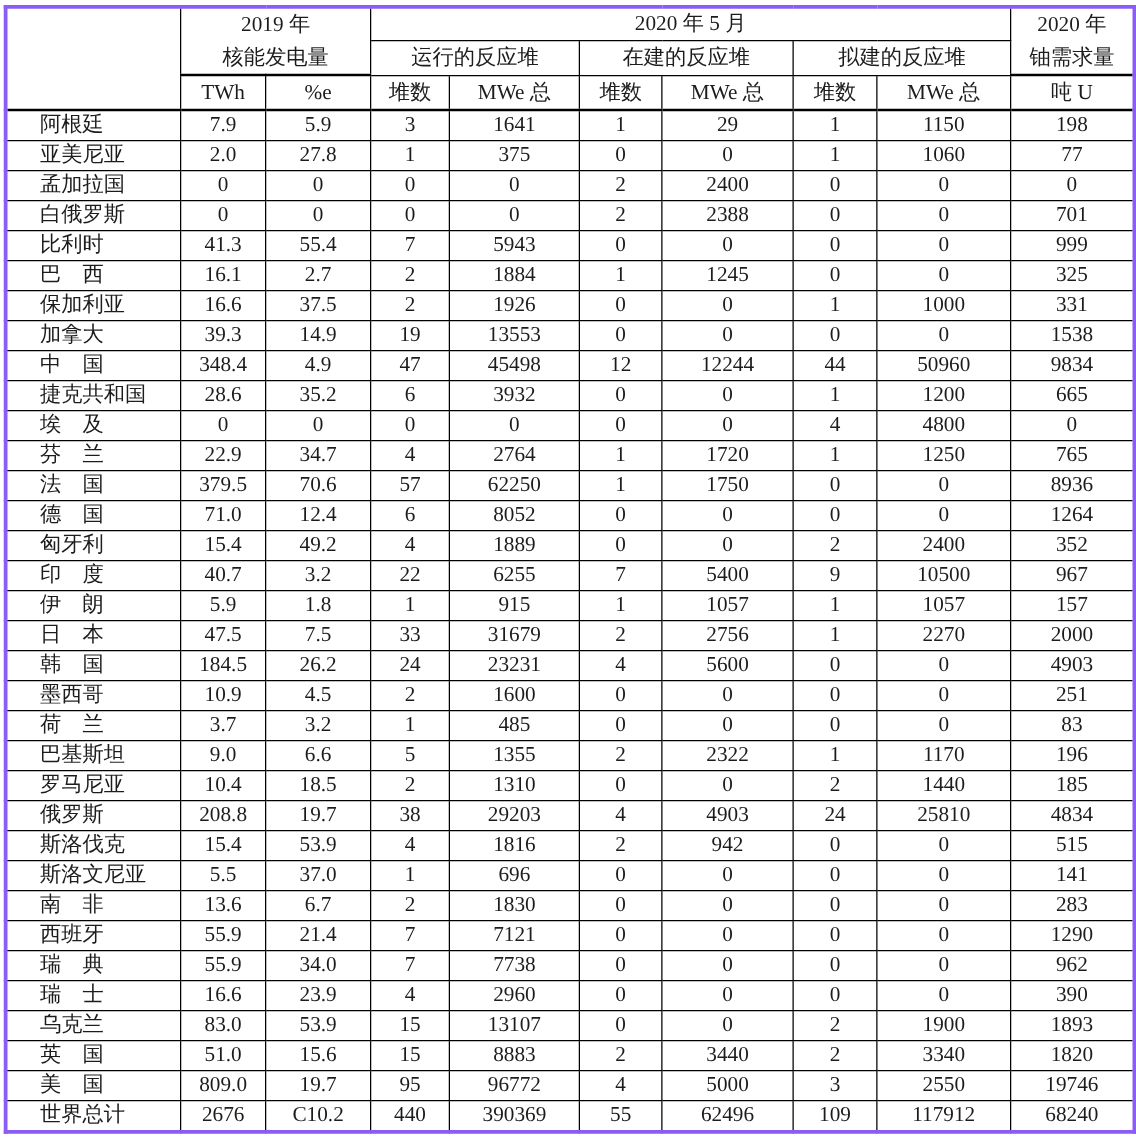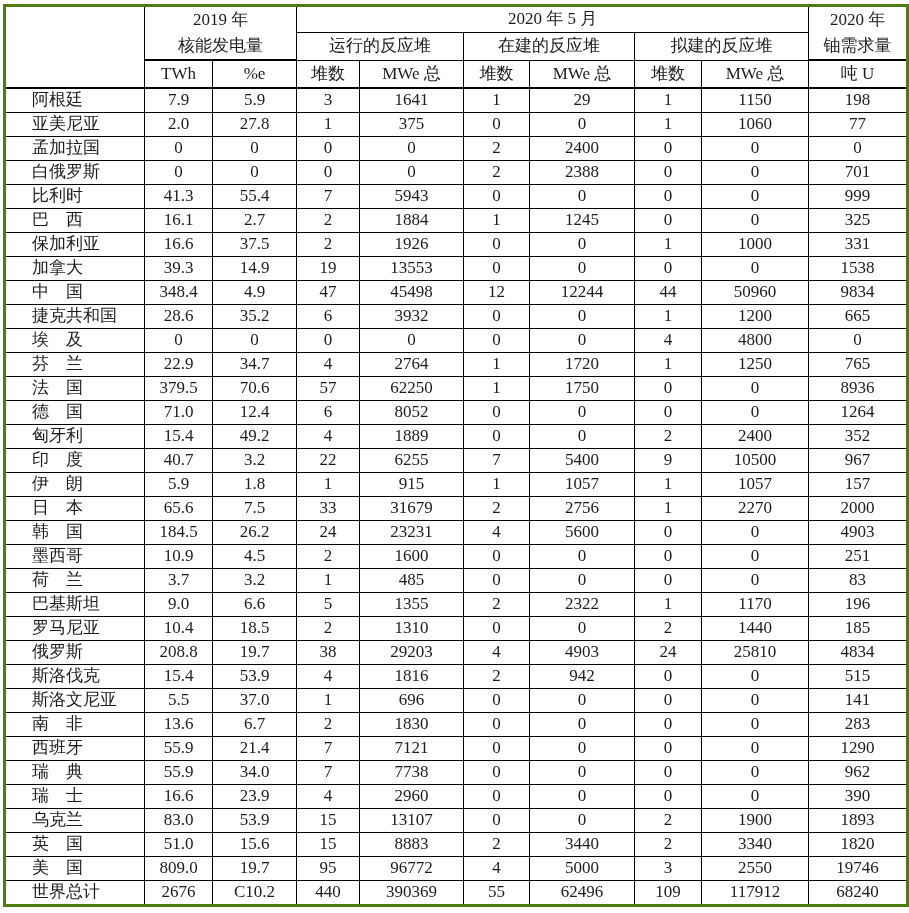--- a/index.html
+++ b/index.html
@@ -15,21 +15,21 @@
     height: 913px;
     background: #ffffff;
     box-sizing: border-box;
     padding: 4px 0 0 3px;
   }
   table.data-table {
     border-collapse: collapse;
     table-layout: fixed;
     font-family: "Liberation Serif", "DejaVu Serif", serif;
     color: #1c1c1c;
-    border: 3px solid #4d7c0f;
+    border: 3px solid #8b5cf6;
   }
   th, td {
     border: 1px solid #000000;
     font-weight: normal;
     text-align: center;
     vertical-align: middle;
     white-space: nowrap;
     overflow: hidden;
     padding: 0;
     font-size: 17px;
@@ -295,21 +295,21 @@
           <td>1</td>
           <td>915</td>
           <td>1</td>
           <td>1057</td>
           <td>1</td>
           <td>1057</td>
           <td>157</td>
         </tr>
         <tr>
           <td class="country">日　本</td>
-          <td>65.6</td>
+          <td>47.5</td>
           <td>7.5</td>
           <td>33</td>
           <td>31679</td>
           <td>2</td>
           <td>2756</td>
           <td>1</td>
           <td>2270</td>
           <td>2000</td>
         </tr>
         <tr>

